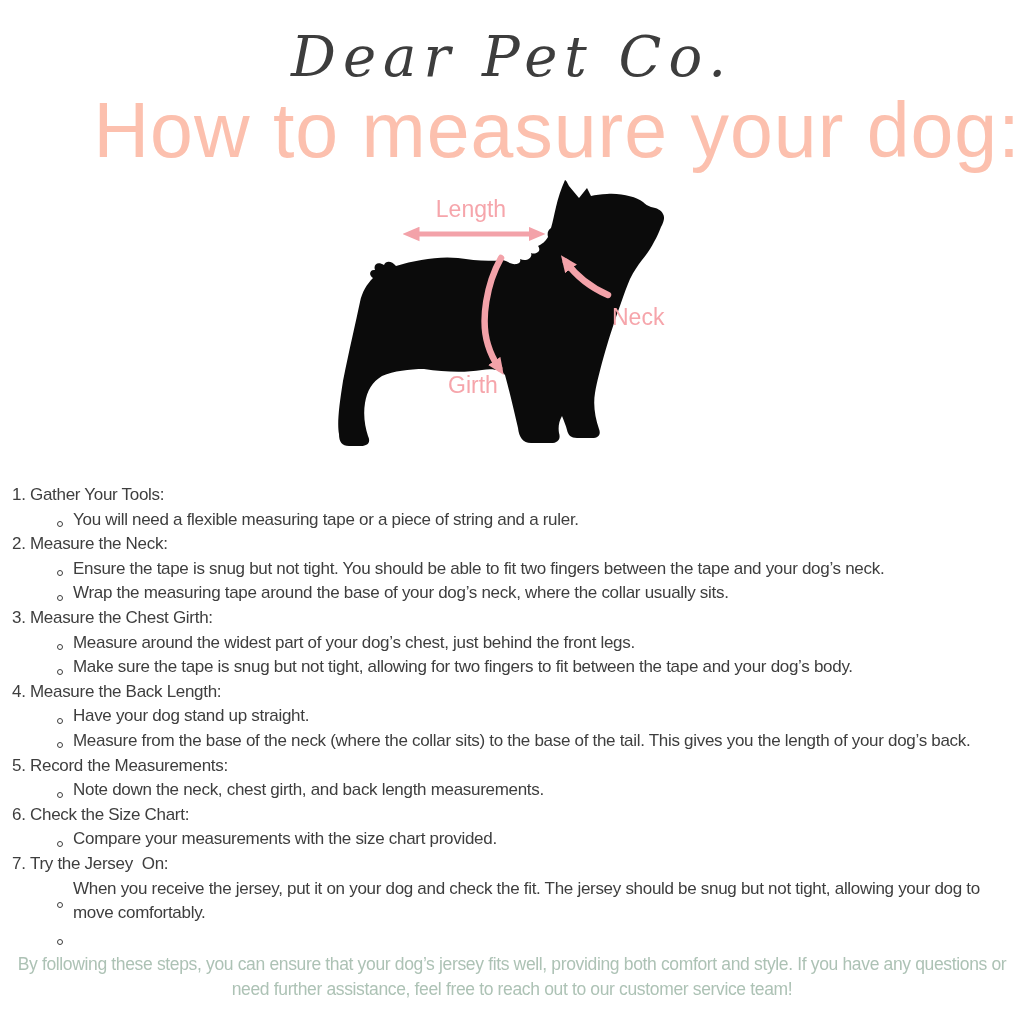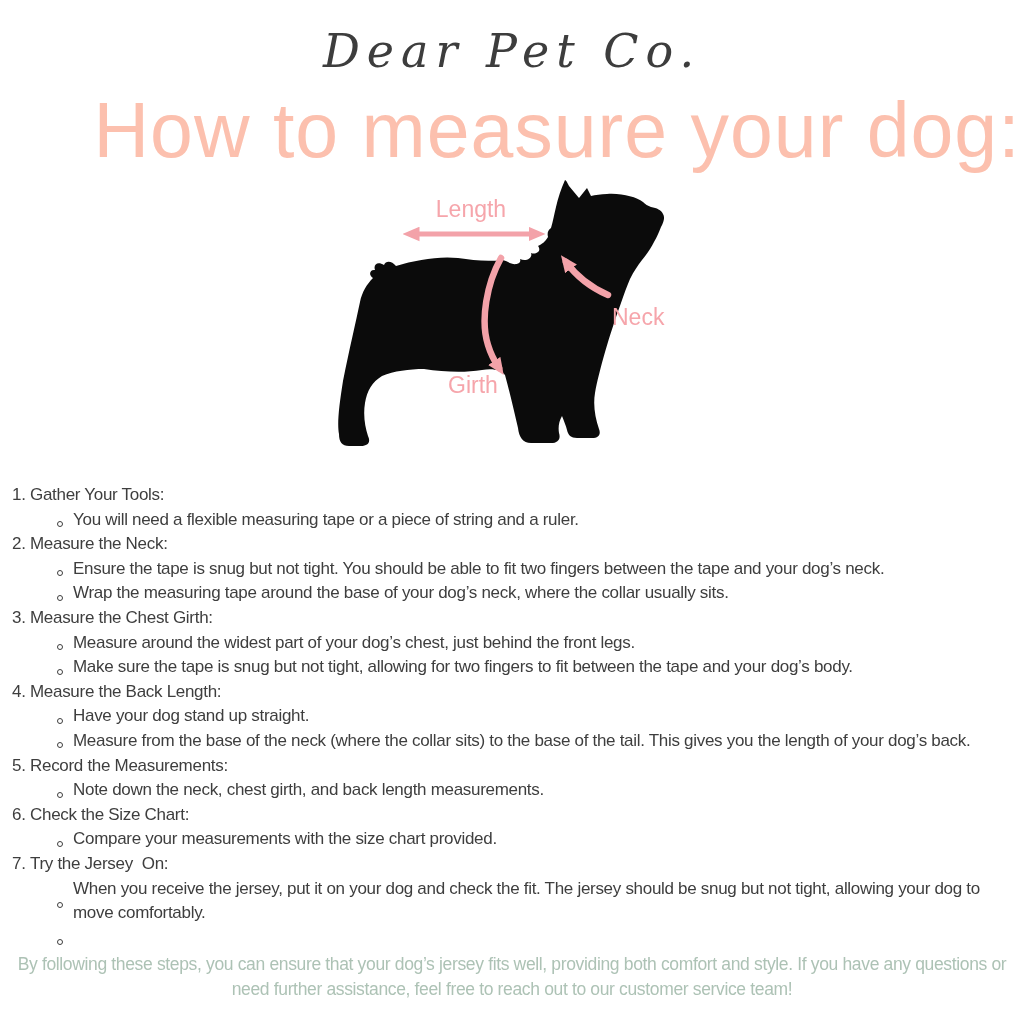--- a/index.html
+++ b/index.html
@@ -18,21 +18,21 @@
     background:#fff;
     overflow:hidden;
     font-family:"Liberation Sans",sans-serif;
     color:var(--text-dark);
   }
   .logo{
     position:absolute;top:24px;left:0;width:100%;
     text-align:center;
     font-family:"DejaVu Serif","Liberation Serif",serif;
     font-style:italic;
-    font-size:46px;
+    font-size:56px;
     letter-spacing:7px;
     color:#3d3d3d;
   }
   .title{
     position:absolute;top:86px;left:0;width:100%;
     text-align:center;
     font-size:77px;
     font-weight:400;
     letter-spacing:1px;
     color:var(--heading-pink);

